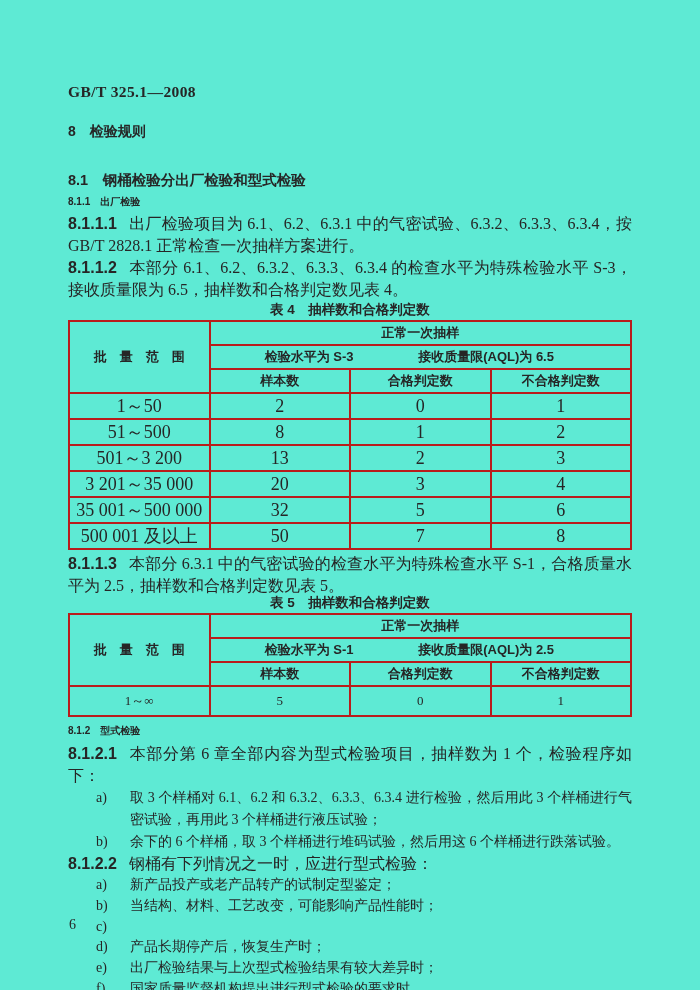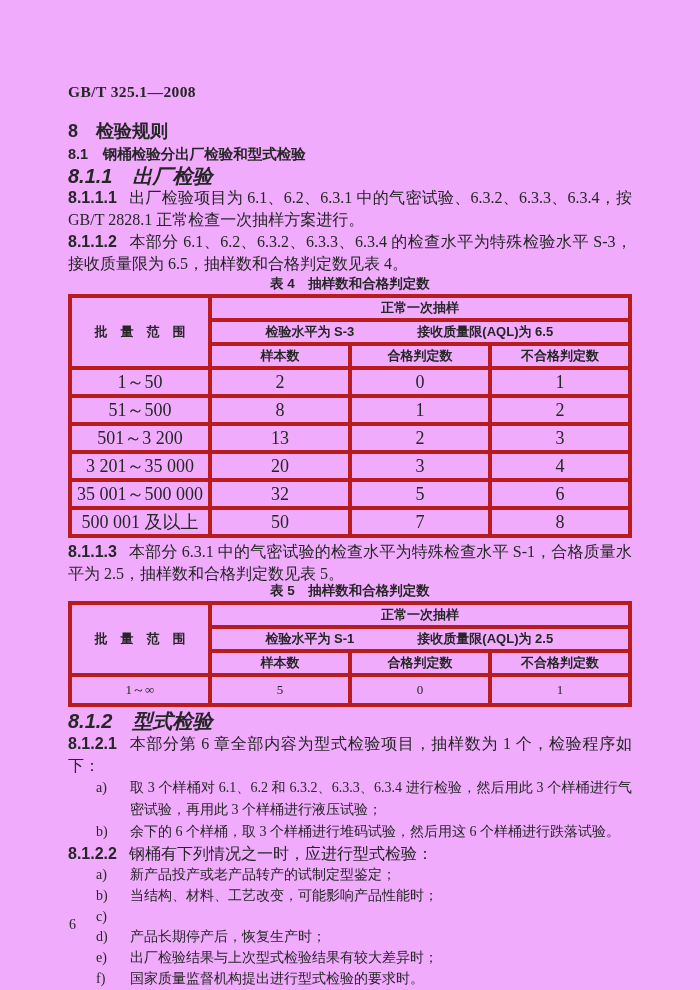--- a/index.html
+++ b/index.html
@@ -8,51 +8,50 @@
     background:#f1f0ec;
     color:#262626;
     font-family:"Liberation Serif", serif;
     -webkit-font-smoothing:antialiased;
   }
   .page {
     position:relative;
     width:700px; height:990px;
     padding:84px 68px 0 68px;
     overflow:hidden;
-    background:#f0abfc;
+    background:#5eead4;
   }
   .doc-number {
     font-family:"Liberation Serif", serif;
     font-weight:bold;
     font-size:15.5px;
     letter-spacing:.4px;
     line-height:16px;
     margin-bottom:22px;
   }
   .h-main {
     font-family:"Liberation Sans", sans-serif;
     font-weight:bold;
-    font-size:18px;
-    line-height:18px;
-    margin-bottom:5px;
+    font-size:14px;
+    line-height:18px;
+    margin-bottom:31px;
   }
   .h-sub {
     font-family:"Liberation Sans", sans-serif;
     font-weight:bold;
     font-size:14.5px;
     line-height:18px;
     margin-bottom:4px;
   }
   .h-sub2 {
     font-family:"Liberation Sans", sans-serif;
     font-weight:bold;
-    font-size:20px;
+    font-size:10px;
     line-height:18px;
     margin-bottom:2px;
-    font-style:italic;
   }
   p.clause {
     font-size:16px;
     line-height:22px;
     text-align:justify;
   }
   p.clause .num {
     font-family:"Liberation Sans", sans-serif;
     font-weight:bold;
     margin-right:12px;
@@ -69,21 +68,21 @@
   .cap5 { margin-top:-3px; margin-bottom:1px; }
   table.sampling {
     width:100%;
     border-collapse:collapse;
     table-layout:fixed;
     font-size:13px;
     border:2px solid #3b3b3b;
     background:transparent;
   }
   table.sampling td {
-    border:4px solid #b91c1c;
+    border:2px solid #b91c1c;
     text-align:center;
     vertical-align:middle;
     padding:0 4px;
   }
   table.sampling .head-cell {
     font-family:"Liberation Sans", sans-serif;
     font-weight:bold;
     font-size:13px;
   }
   table.sampling tr.h1 td { height:24px; }

